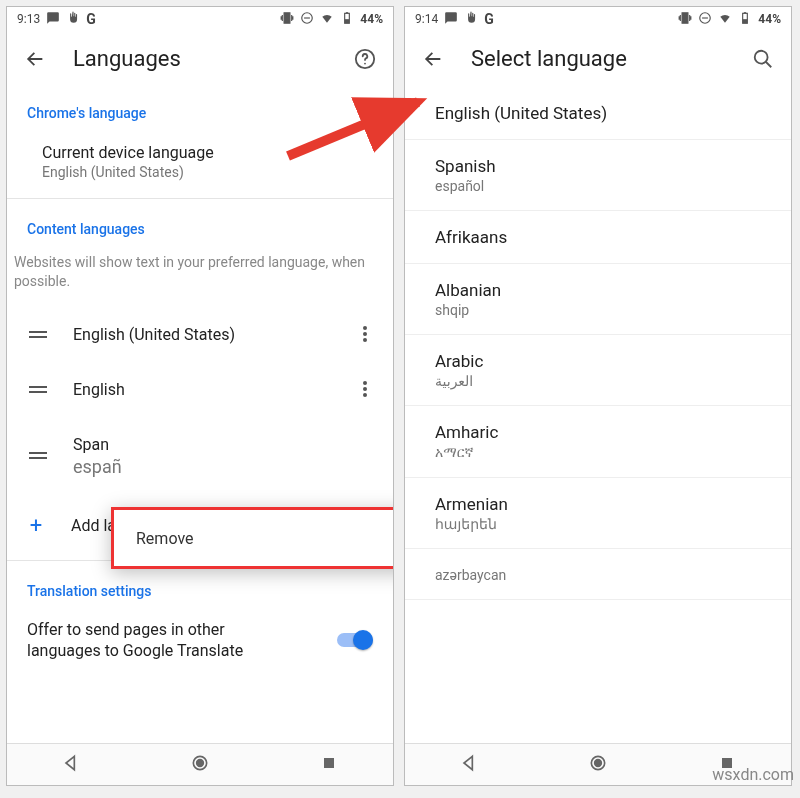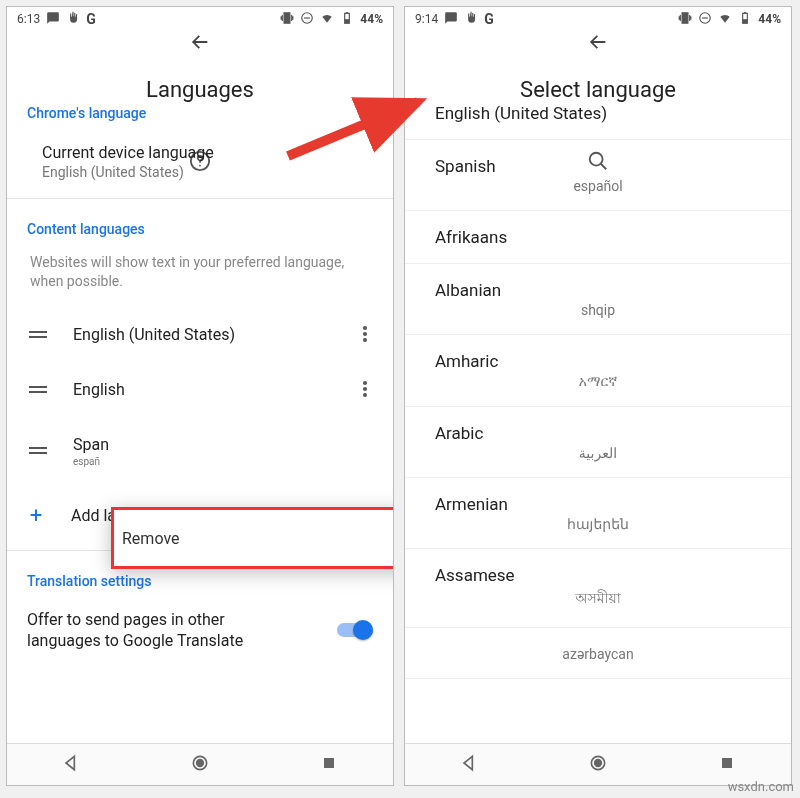--- a/index.html
+++ b/index.html
@@ -41,21 +41,20 @@
   .status-bar svg { width:14px; height:14px; }
   .status-g { font-weight:700; font-size:14px; }
   
   .app-bar {
     height: 56px;
     display: flex;
     align-items: center;
     padding: 0 14px;
     gap: 24px;
     border-bottom: 1px solid transparent;
-    flex-direction: column;
   }
   .app-bar .title {
     font-size: 22px;
     color: #222;
   }
   .app-bar .spacer { flex:1; }
   .icon-btn {
     width: 28px; height:28px;
     display:flex; align-items:center; justify-content:center;
     color:#555;
@@ -65,21 +64,21 @@
   .content { flex:1; overflow:hidden; }
   .section-header {
     color:#1a73e8;
     font-size:14px;
     font-weight:500;
     padding: 18px 20px 8px;
   }
   .section-desc {
     color:#888;
     font-size:14px;
-    padding: 8px 23px 16px;
+    padding: 8px 7px 16px;
     line-height:1.35;
   }
   .row {
     padding: 14px 35px;
     border-bottom: 0;
   }
   .row .primary { font-size:16px; color:#222; }
   .row .secondary { font-size:14px; color:#777; margin-top:2px; }
   .divider { height:1px; background:#e4e4e4; margin: 4px 0; }
   
@@ -87,21 +86,21 @@
     display:flex;
     align-items:center;
     padding: 18px 16px;
   }
   .drag-handle {
     width:30px; display:flex; flex-direction:column; gap:3px; align-items:center;
   }
   .drag-handle span { width:18px; height:2px; background:#555; }
   .lang-texts { flex:1; padding-left: 20px; }
   .lang-texts .primary { font-size:16px; color:#222; }
-  .lang-texts .secondary { font-size:10px; color:#777; margin-top:2px; }
+  .lang-texts .secondary { font-size:18px; color:#777; margin-top:2px; }
   .overflow-dots { width:24px; display:flex; flex-direction:column; gap:2px; align-items:center; }
   .overflow-dots span { width:4px; height:4px; background:#555; border-radius:50%; }
   .add-row {
     display:flex; align-items:center; padding:18px 20px; gap:26px;
   }
   .plus-icon { color:#1a73e8; font-size:22px; font-weight:400; width:18px; text-align:center; }
   
   .toggle-row {
     display:flex; align-items:center; padding: 12px 20px 0; gap:10px;
   }
@@ -121,54 +120,54 @@
     height:42px; background:#fafafa; border-top:1px solid #ddd;
     display:flex; align-items:center; justify-content:space-around;
   }
   .nav-btn svg { width:20px; height:20px; fill:none; stroke:#666; stroke-width:2; }
   .nav-btn.circle svg { stroke:#666; }
   .nav-btn.square svg { fill:#666; stroke:none; }
   
   .popup {
     position:absolute; left:104px; top:500px; width:324px; height:62px;
     background:#fff; border:3px solid #e33; box-shadow:0 4px 18px rgba(0,0,0,.25);
-    display:flex; align-items:center; padding:0 8px;
+    display:flex; align-items:center; padding:0 22px;
     z-index:10;
   }
   .popup .primary { font-size:16px; color:#333; }
   
   .sel-list { }
   .sel-item {
     padding: 16px 30px;
     border-bottom:1px solid #eee;
   }
   .sel-item .primary { font-size:17px; color:#222; }
-  .sel-item .secondary { font-size:14px; color:#777; margin-top:2px;text-align:center; }
+  .sel-item .secondary { font-size:14px; color:#777; margin-top:2px; }
   
   .arrow-anno {
     position:absolute;
     left:280px; top:94px;
     width:150px; height:70px;
     z-index:20;
     pointer-events:none;
   }
   
   .watermark {
-    position:absolute; right:6px; bottom:4px; font-size:13px; color:#888;
+    position:absolute; right:6px; bottom:14px; font-size:16px; color:#888;
   }
 </style>
 </head>
 <body>
 
 <div class="phones-wrap">
 
   <div class="phone">
     <div class="status-bar">
       <div class="status-left">
-        <span>6:13</span>
+        <span>9:13</span>
         <span>
           <svg viewBox="0 0 24 24">
               <path fill="#555" d="M20 2H4a2 2 0 0 0-2 2v18l4-4h14a2 2 0 0 0 2-2V4a2 2 0 0 0-2-2z"></path>
             </svg>
         </span>
         <span>
           <svg viewBox="0 0 24 24">
               <path fill="#555" d="M11 2a1 1 0 0 1 2 0v7h1V4a1 1 0 1 1 2 0v6h1V6a1 1 0 1 1 2 0v8a6 6 0 0 1-12 0V5a1 1 0 1 1 2 0v5h1z"></path>
             </svg>
         </span>
@@ -375,34 +374,30 @@
         <div class="secondary">español</div>
       </div>
       <div class="sel-item">
         <div class="primary">Afrikaans</div>
       </div>
       <div class="sel-item">
         <div class="primary">Albanian</div>
         <div class="secondary">shqip</div>
       </div>
       <div class="sel-item">
+        <div class="primary">Arabic</div>
+        <div class="secondary">العربية</div>
+      </div>
+      <div class="sel-item">
         <div class="primary">Amharic</div>
         <div class="secondary">አማርኛ</div>
       </div>
       <div class="sel-item">
-        <div class="primary">Arabic</div>
-        <div class="secondary">العربية</div>
-      </div>
-      <div class="sel-item">
         <div class="primary">Armenian</div>
         <div class="secondary">հայերեն</div>
-      </div>
-      <div class="sel-item">
-        <div class="primary">Assamese</div>
-        <div class="secondary">অসমীয়া</div>
       </div>
       <div class="sel-item">
         <div class="secondary">azərbaycan</div>
       </div>
     </div>
 
     <div class="nav-bar">
       <div class="nav-btn"><svg viewBox="0 0 24 24">
             <path d="M16 4 L6 12 L16 20 Z" fill="none" stroke="#666" stroke-width="2"></path>
           </svg></div>

